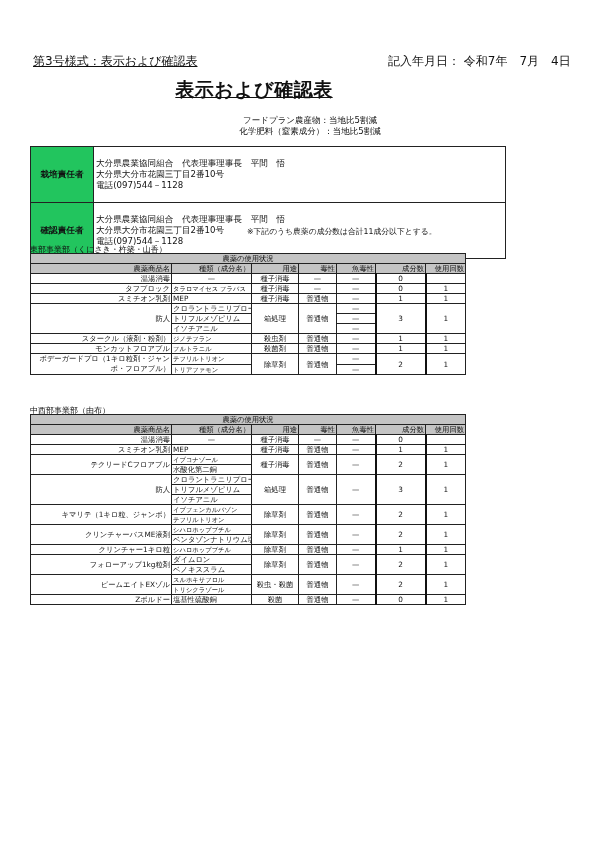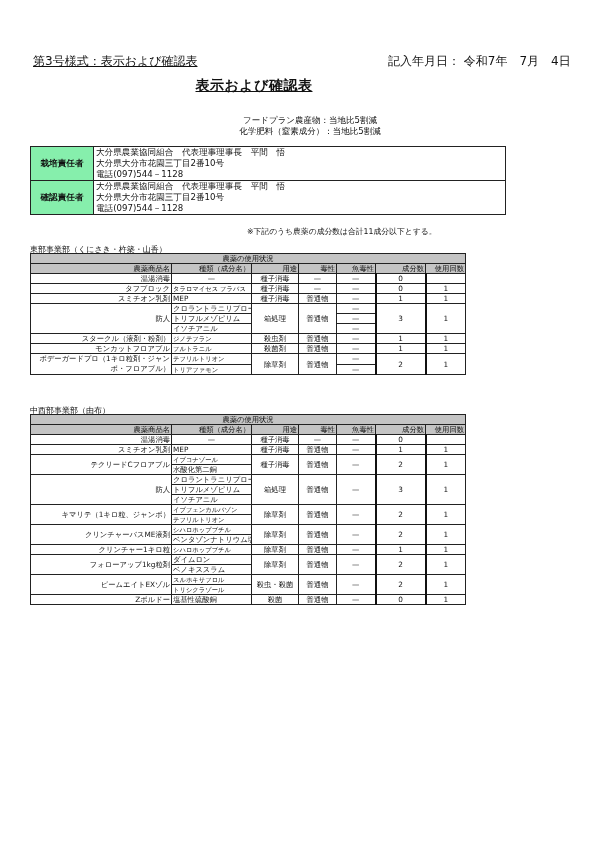--- a/index.html
+++ b/index.html
@@ -4,29 +4,29 @@
 <style>
   html, body { margin: 0; padding: 0; background: #ffffff; }
   body {
     width: 600px; height: 849px; position: relative; overflow: hidden;
     font-family: "DejaVu Sans", "Liberation Sans", sans-serif;
     color: #111;
   }
   .abs { position: absolute; }
   .form-id { left: 33px; top: 53px; font-size: 12px; text-decoration: underline; }
   .date { left: 388px; top: 53px; font-size: 12px; white-space: pre; }
-  .title { left: 0; width: 508px; top: 77px; text-align: center; font-size: 14px; font-weight: bold; text-decoration: underline; letter-spacing: 0.5px; }
+  .title { left: 0; width: 508px; top: 77px; text-align: center; font-size: 19px; font-weight: bold; text-decoration: underline; letter-spacing: 0.5px; }
   .sub { left: 0; width: 600px; text-align: center; font-size: 8.5px; }
   .sub1 { top: 115px; left: 10px; }
   .sub2 { top: 126px; left: 10px; }
 
   table { border-collapse: collapse; table-layout: fixed; }
   .resp { position: absolute; left: 30px; top: 146px; width: 476px; }
-  .resp td { border: 1.5px solid #222; font-size: 8.6px; padding: 0 2px; line-height: 11px; }
-  .resp td.lbl { background: #86efac; width: 58px; text-align: center; font-weight: bold; }
+  .resp td { border: 1.5px solid #222; font-size: 8.6px; padding: 11px 2px; line-height: 11px; }
+  .resp td.lbl { background: #22c55e; width: 58px; text-align: center; font-weight: bold; }
   .resp td .u { }
 
   .note { left: 247px; top: 226px; font-size: 7.8px; }
   .section { left: 30px; font-size: 8px; }
   .sec1 { top: 244px; text-align: right; }
   .sec2 { top: 405px; }
 
   .pt { position: absolute; left: 30px; width: 435px; font-size: 7.3px; }
   .pt td, .pt th { border: 1px solid #222; padding: 0 1px; height: 9px; line-height: 9px; overflow: hidden; white-space: nowrap; }
   .pt th { background: #c4c4c4; font-weight: normal; text-align: right; }

